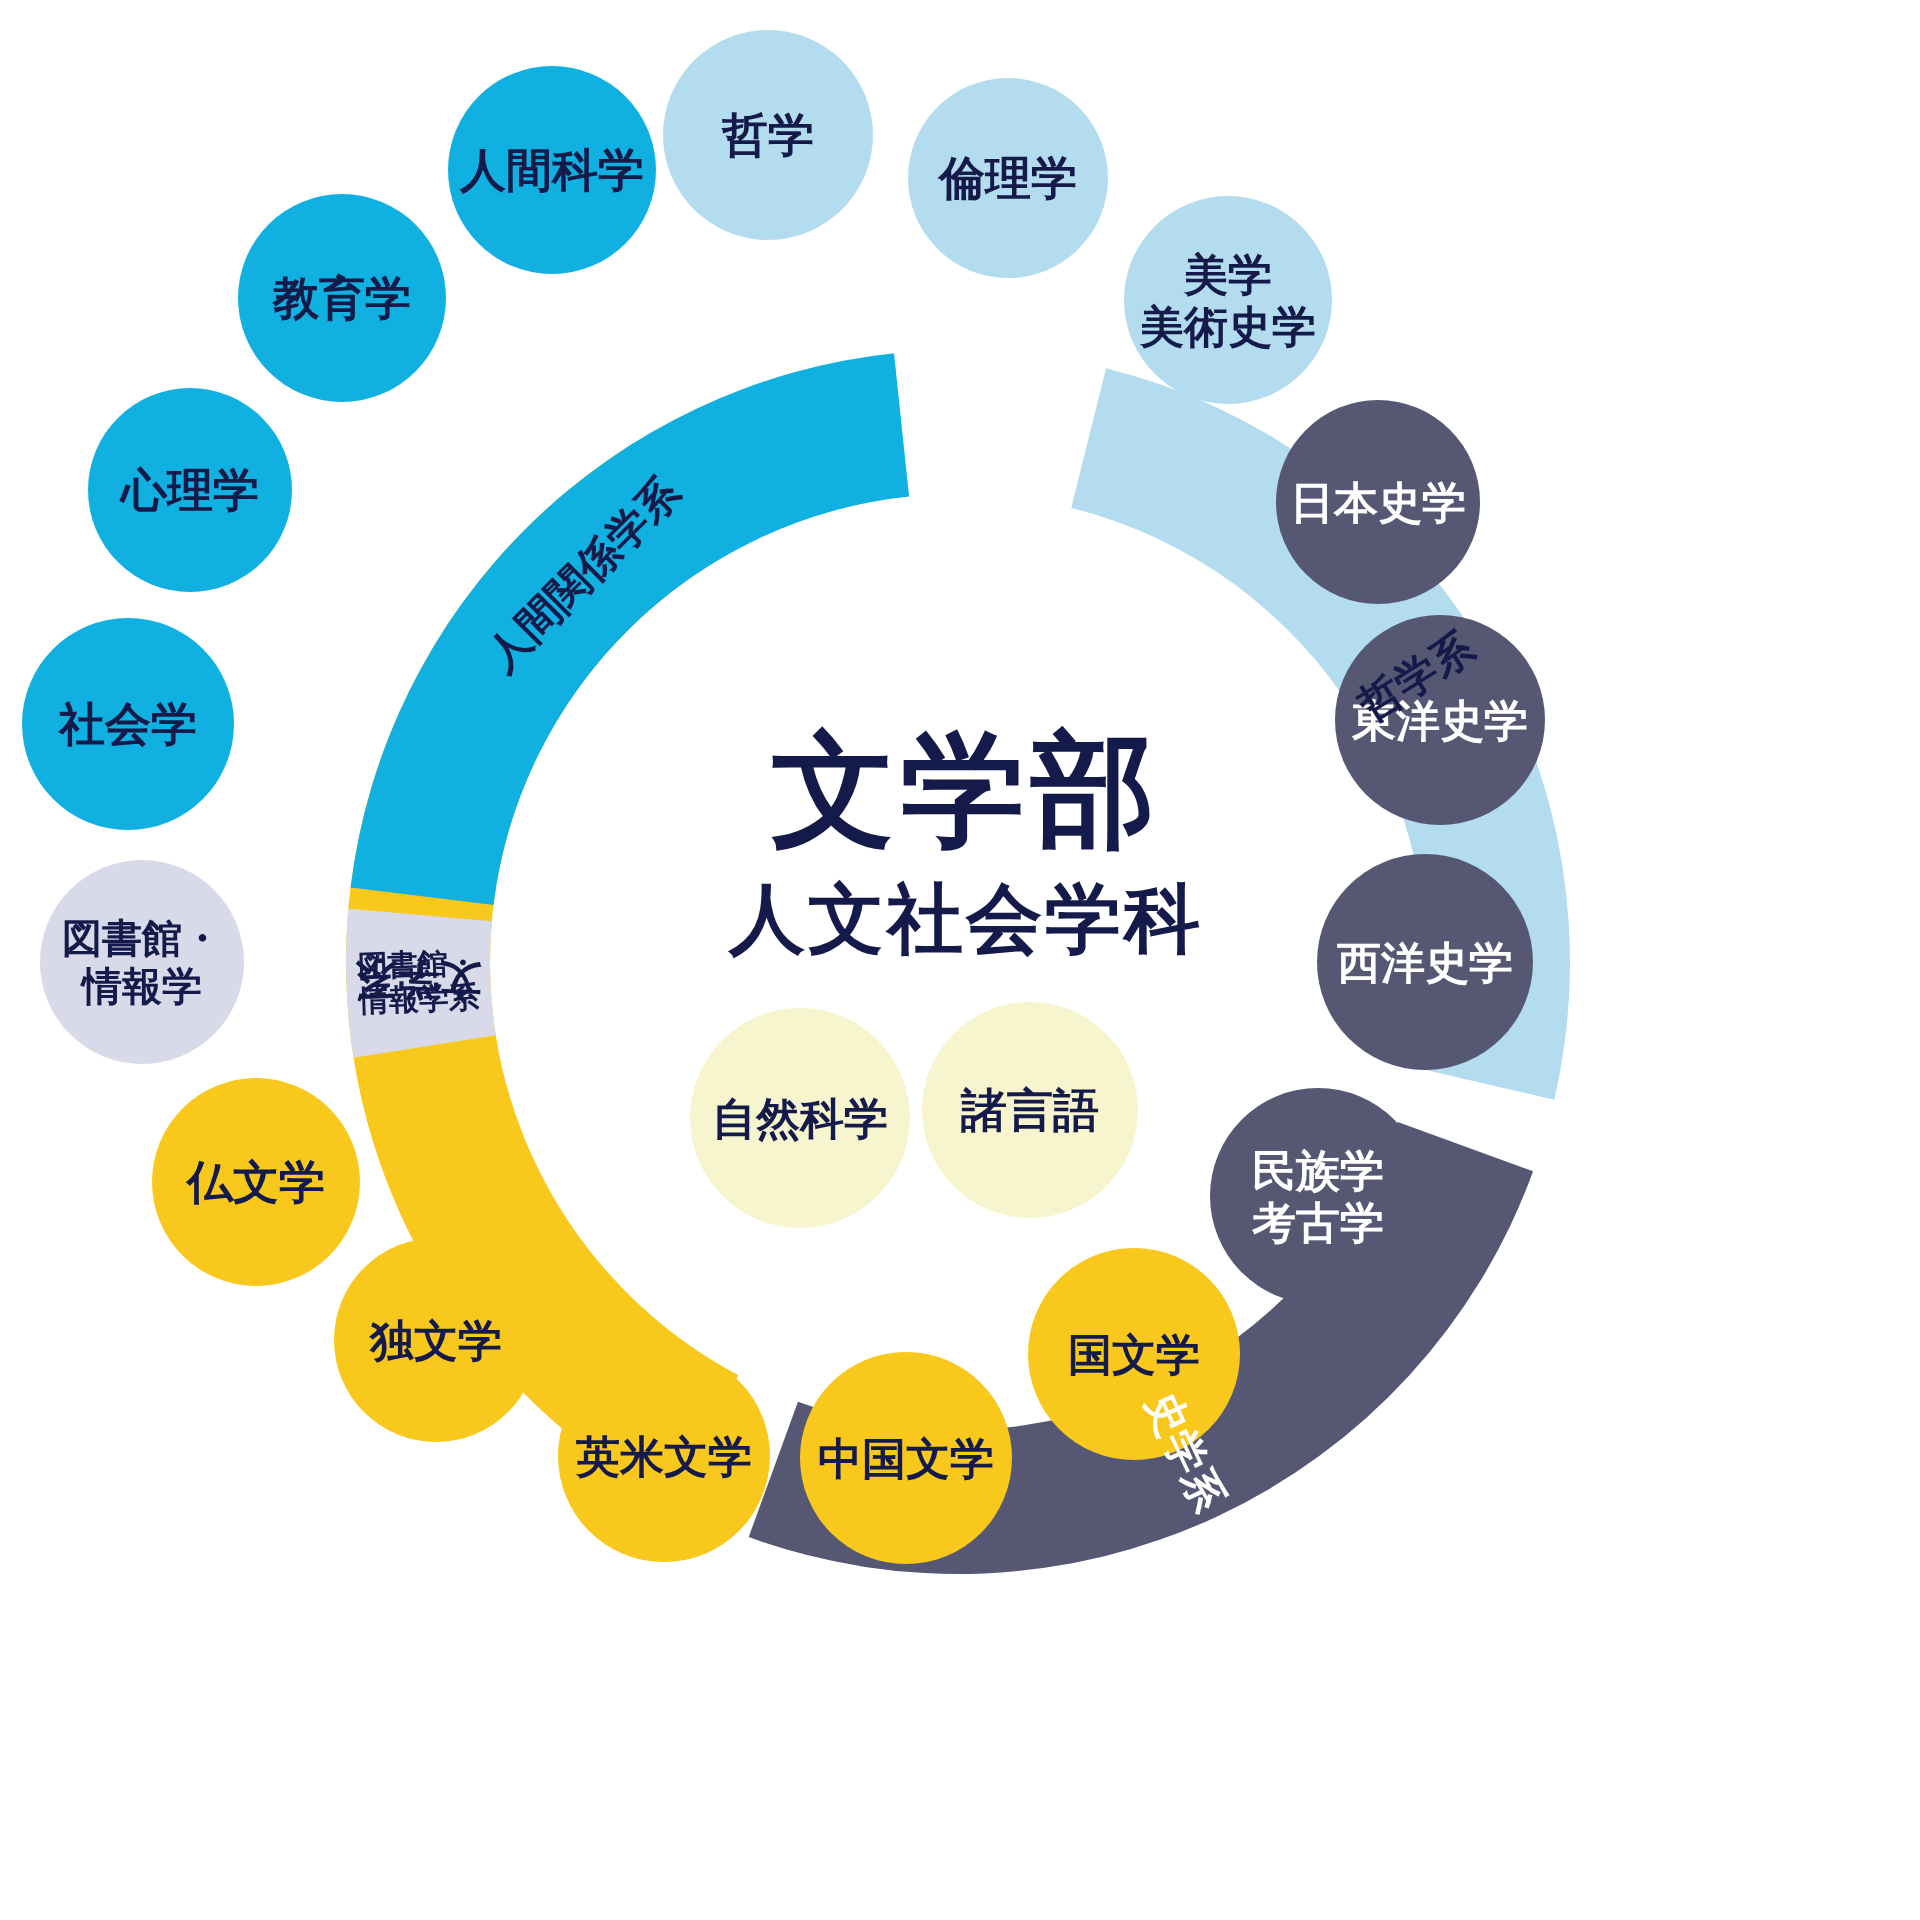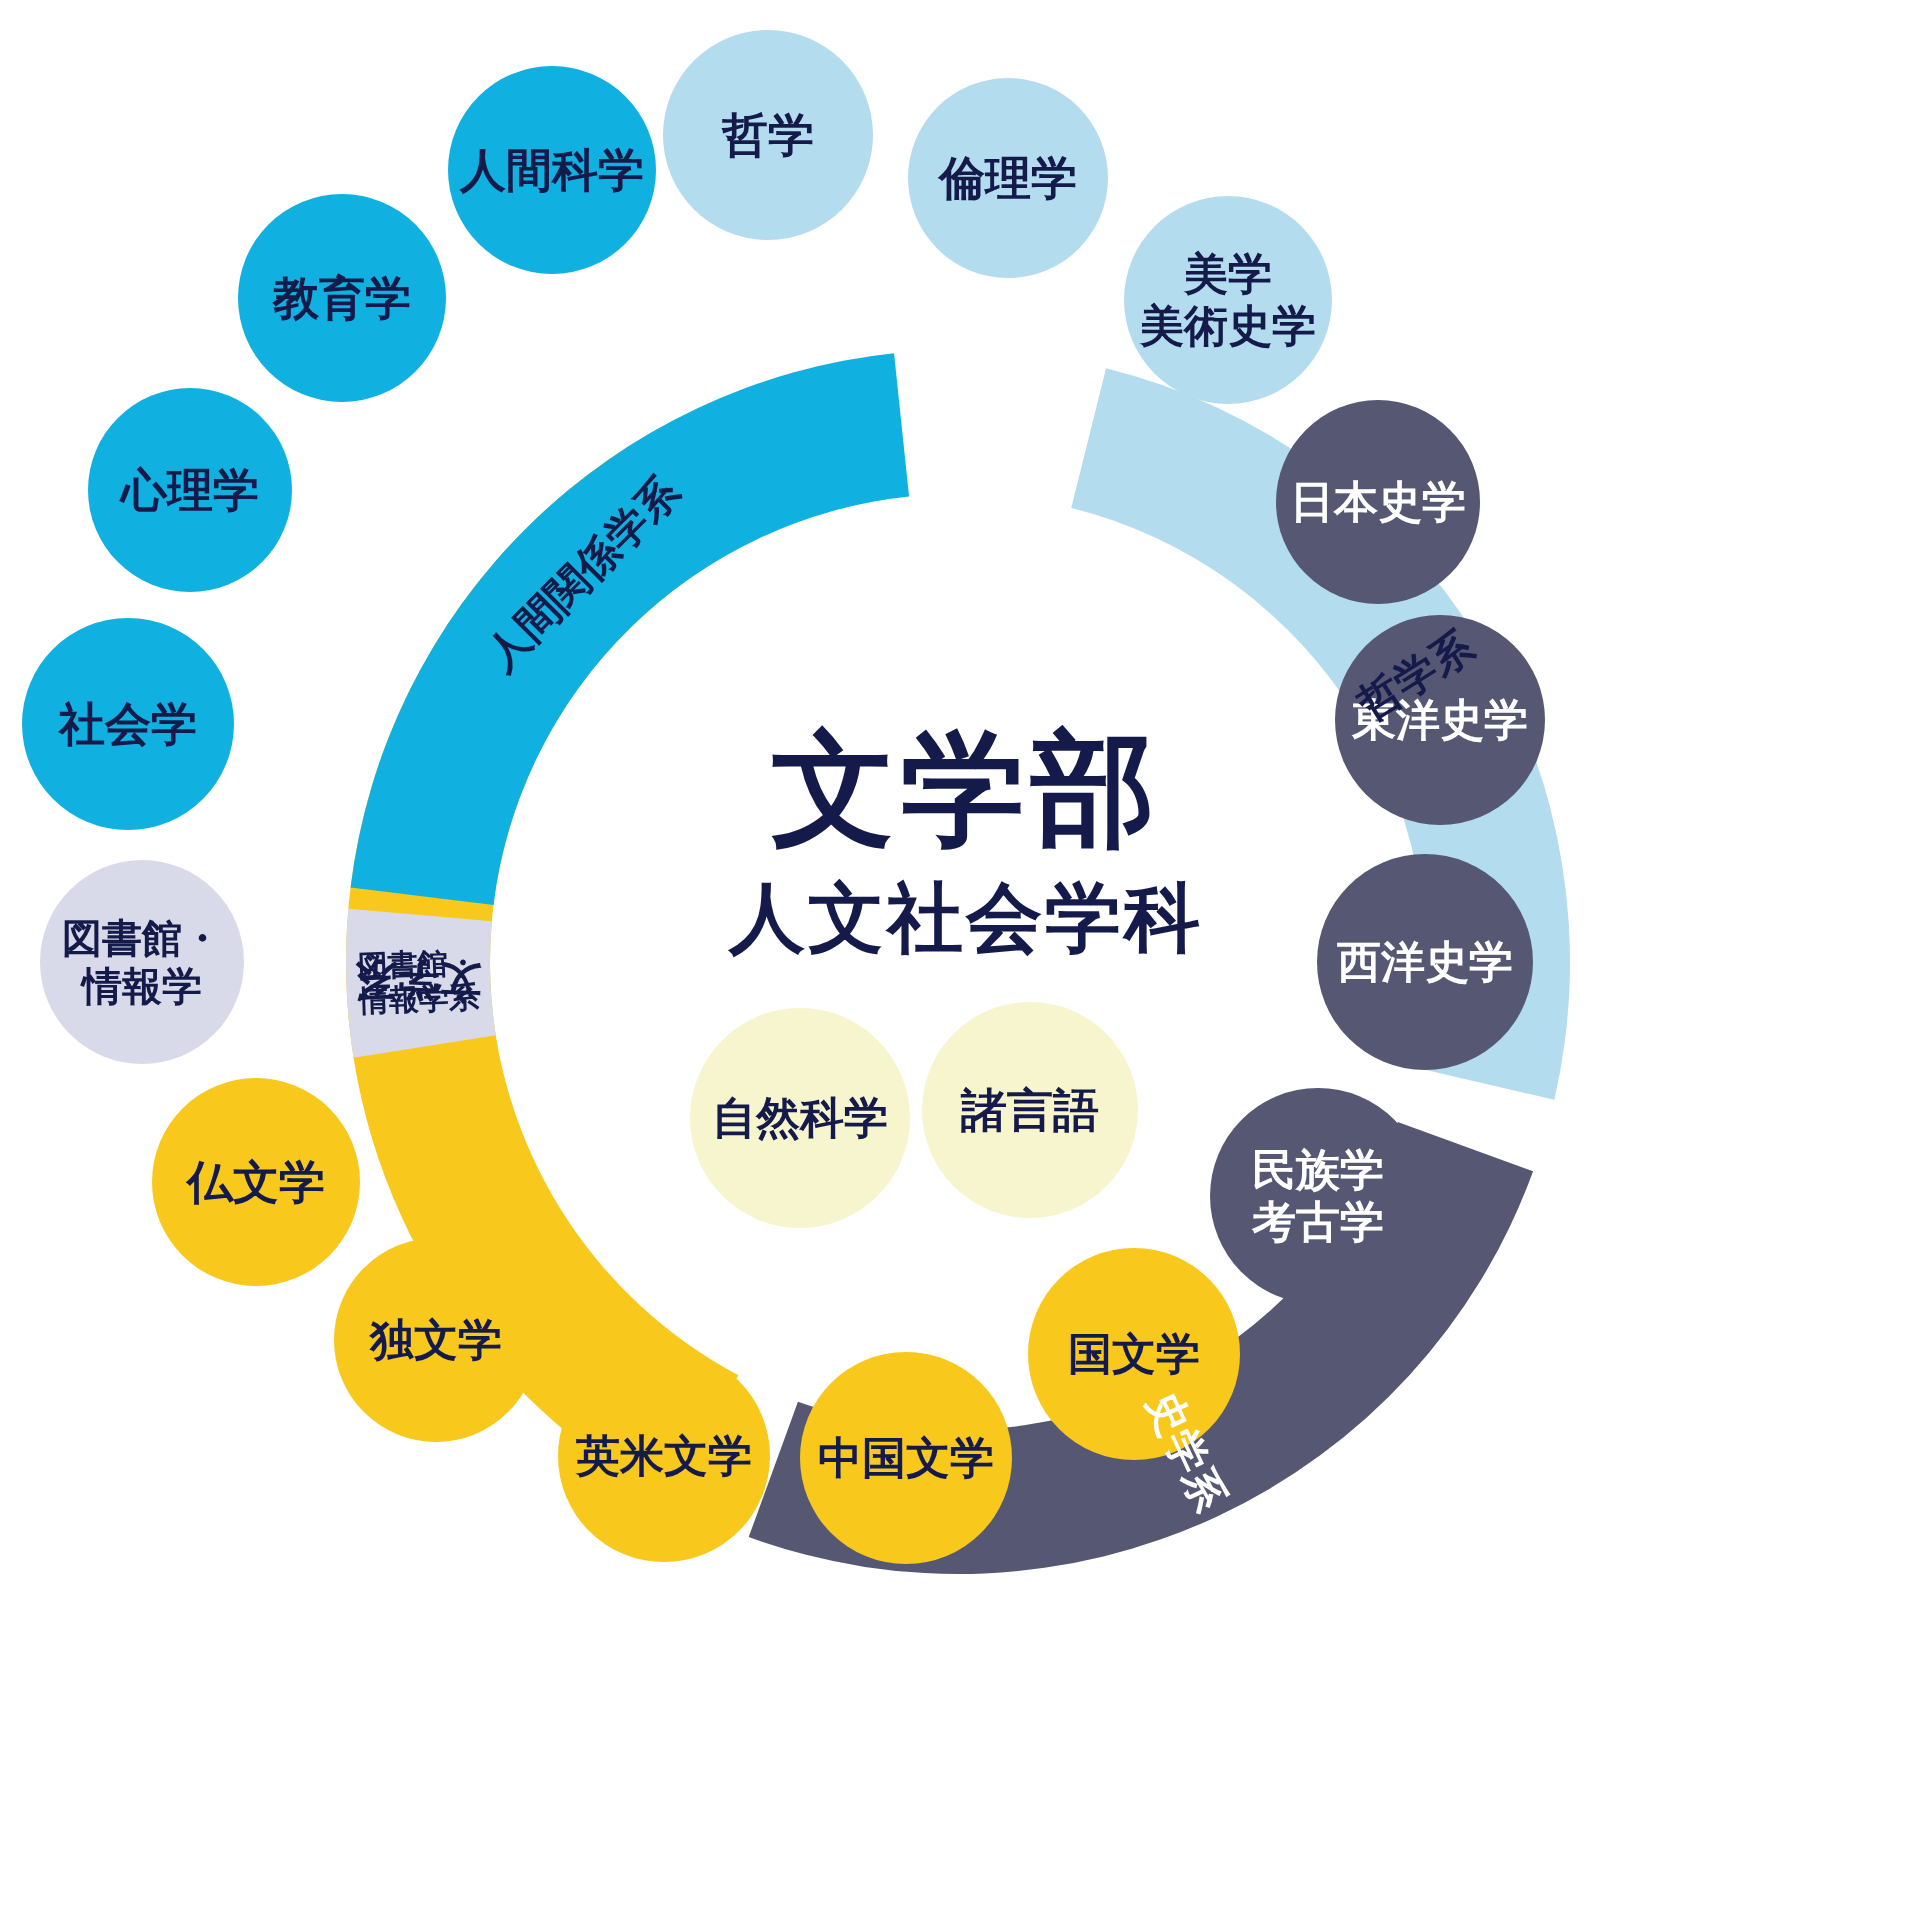--- a/index.html
+++ b/index.html
@@ -1,18 +1,18 @@
 <!DOCTYPE html>
 <html><head>
 <meta charset="utf-8">
 <style>
   html,body{margin:0;padding:0;background:#ffffff;}
   body{width:1920px;height:1920px;position:relative;overflow:hidden;
        font-family:"Liberation Sans","DejaVu Sans",sans-serif;}
-  #stage{position:absolute;left:0;top:0;width:1920px;height:1546px;font-family:Liberation Serif, serif;}
+  #stage{position:absolute;left:0;top:0;width:1920px;height:1546px;}
   svg{position:absolute;left:0;top:0;width:1920px;height:1920px;}
   .node-label{font-weight:700;text-anchor:middle;dominant-baseline:central;}
   .ring-label{font-weight:700;text-anchor:middle;dominant-baseline:central;}
   .center-main{font-weight:700;text-anchor:middle;dominant-baseline:central;
                letter-spacing:6px;}
   .center-sub{font-weight:700;text-anchor:middle;dominant-baseline:central;
               letter-spacing:3px;}
 </style>
 </head>
 <body>

